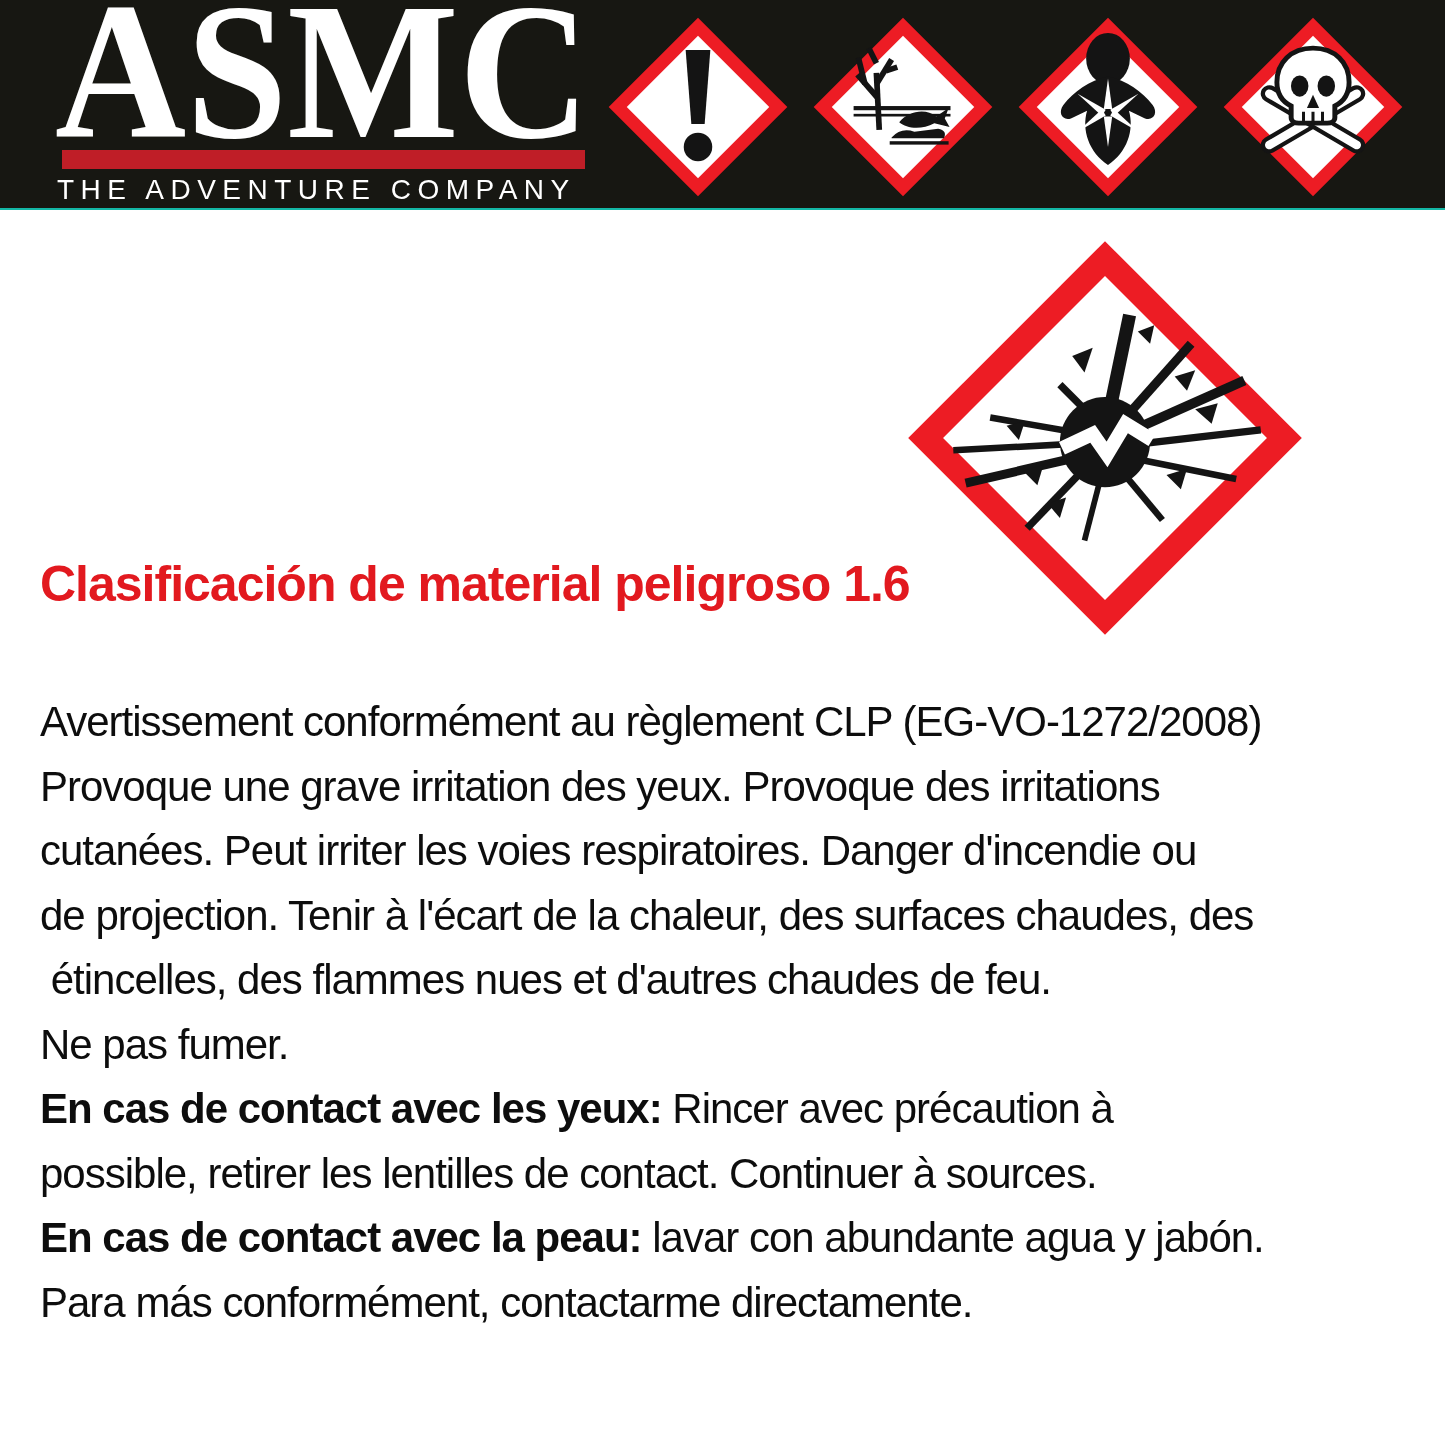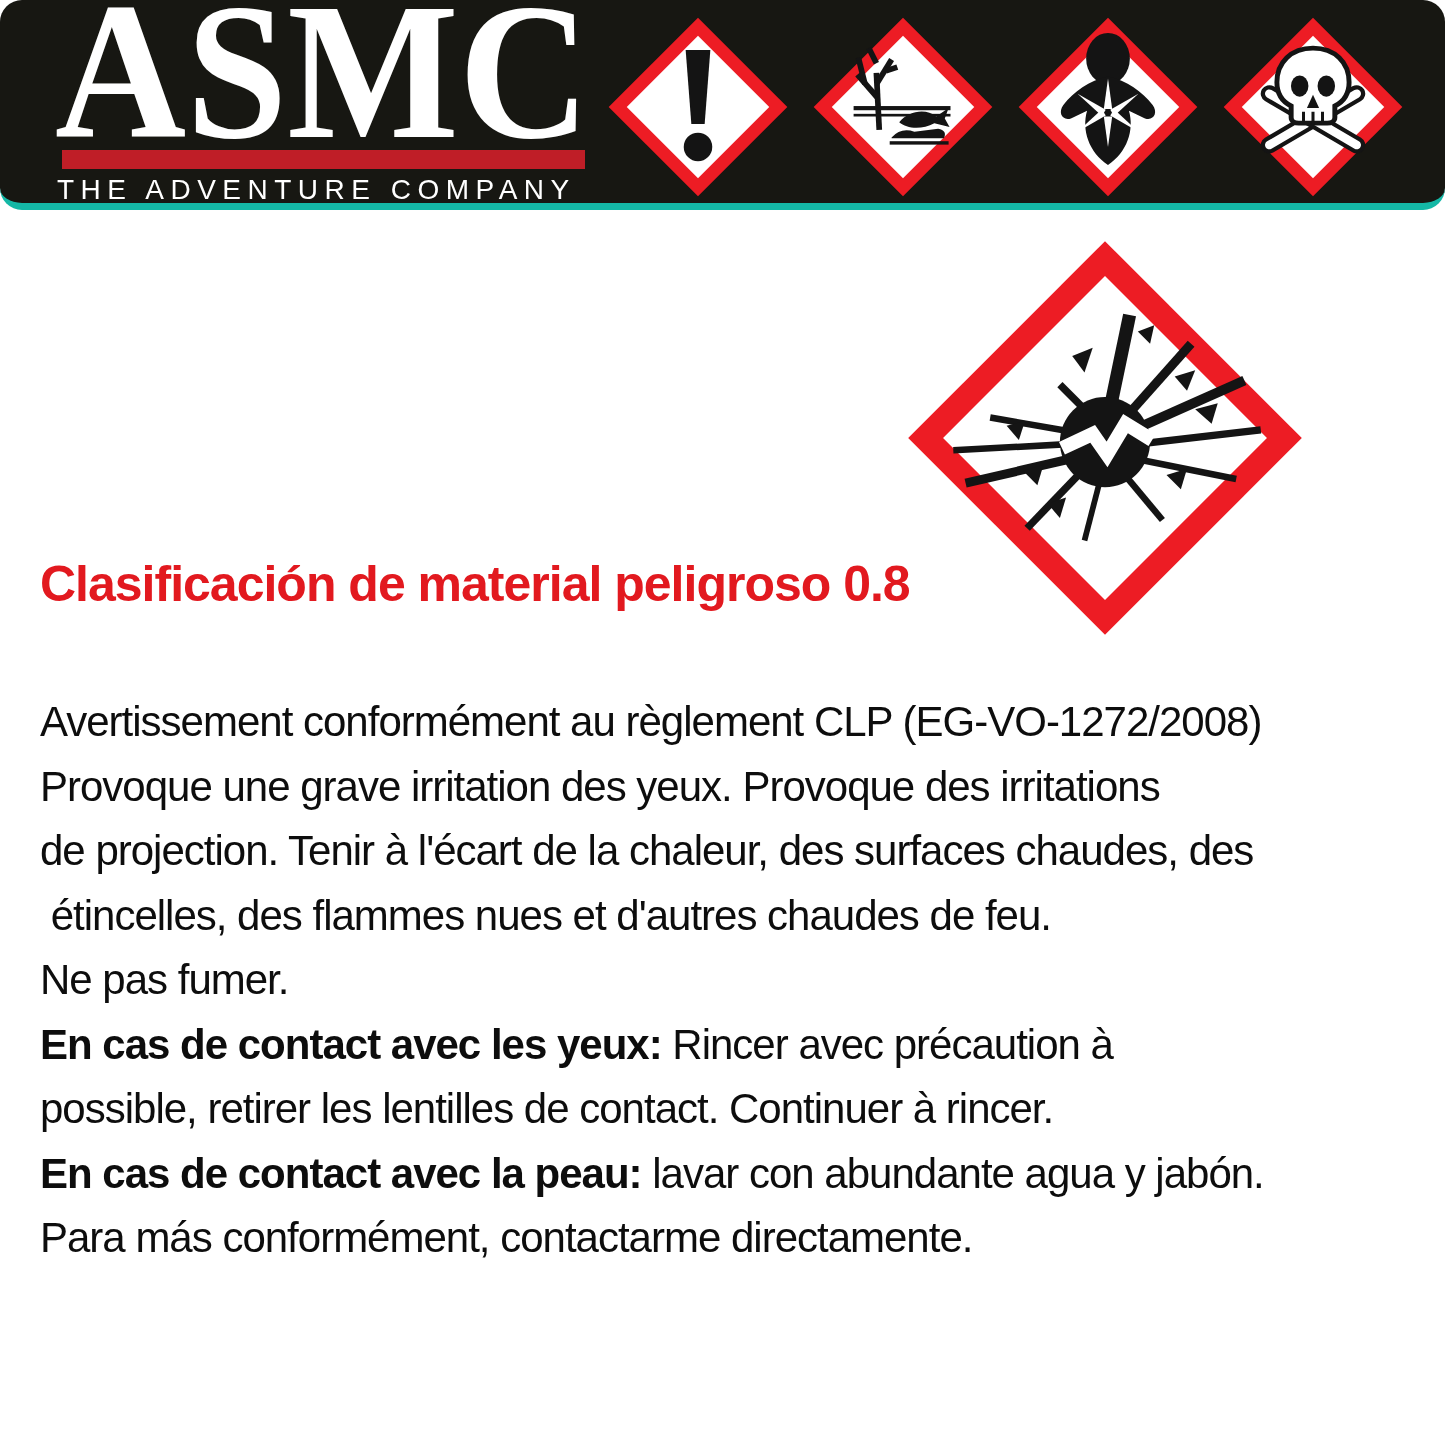--- a/index.html
+++ b/index.html
@@ -16,22 +16,21 @@
     width:1445px;height:1445px;
     background:#ffffff;
     overflow:hidden;
     font-family:"Liberation Sans",sans-serif;
   }
   
   .banner{
     position:absolute;left:0;top:0;
     width:1445px;height:210px;
     background:var(--banner-bg);
-    border-bottom:7px solid #14b8a6;
-    border-radius:22px;
+    border-bottom:2px solid #14b8a6;
   }
   .logo-wrap{position:absolute;left:55px;top:0;width:540px;height:210px;}
   .brand-svg{position:absolute;left:0;top:4px;}
   .logo-bar{
     position:absolute;left:7px;top:150px;
     width:523px;height:19px;
     background:var(--logo-bar-red);
   }
   .tagline{
     position:absolute;left:2px;top:174px;
@@ -191,27 +190,28 @@
         <polygon points="67,35 72,33.5 70,38.5"></polygon>
         <polygon points="72,43 77.5,41.5 76,46.5"></polygon>
         <polygon points="65,59 70,57.5 68.5,62.5"></polygon>
         <polygon points="30,58 35,56.5 33.5,61.5"></polygon>
         <polygon points="36,66 40.5,64.5 39,69.5"></polygon>
         <polygon points="26,47 30.5,45.8 29,50.5"></polygon>
       </g>
     </g>
   </svg>
 
-  <h1 class="heading">Clasificación de material peligroso 0.8</h1>
+  <h1 class="heading">Clasificación de material peligroso 1.6</h1>
 
   <div class="body-text" id="body-text">
       <div class="text-line">Avertissement conformément au règlement CLP (EG-VO-1272/2008)</div>
       <div class="text-line">Provoque une grave irritation des yeux. Provoque des irritations</div>
+      <div class="text-line">cutanées. Peut irriter les voies respiratoires. Danger d'incendie ou</div>
       <div class="text-line">de projection. Tenir à l'écart de la chaleur, des surfaces chaudes, des</div>
       <div class="text-line"> étincelles, des flammes nues et d'autres chaudes de feu.</div>
       <div class="text-line">Ne pas fumer.</div>
       <div class="text-line"><b>En cas de contact avec les yeux:</b> Rincer avec précaution à</div>
-      <div class="text-line">possible, retirer les lentilles de contact. Continuer à rincer.</div>
+      <div class="text-line">possible, retirer les lentilles de contact. Continuer à sources.</div>
       <div class="text-line"><b>En cas de contact avec la peau:</b> lavar con abundante agua y jabón.</div>
       <div class="text-line">Para más conformément, contactarme directamente.</div>
     </div>
 
 </div>
 
 </body></html>

